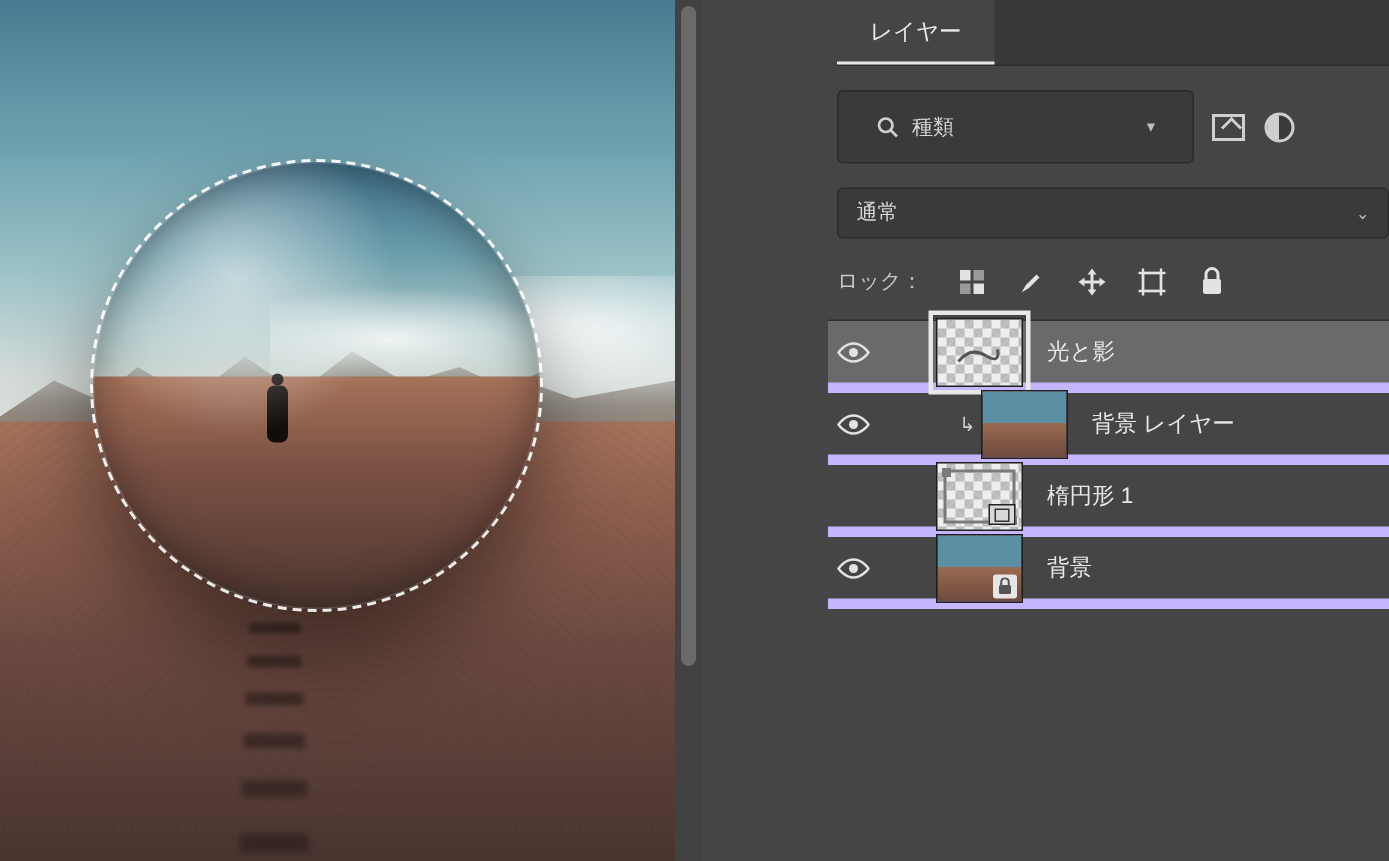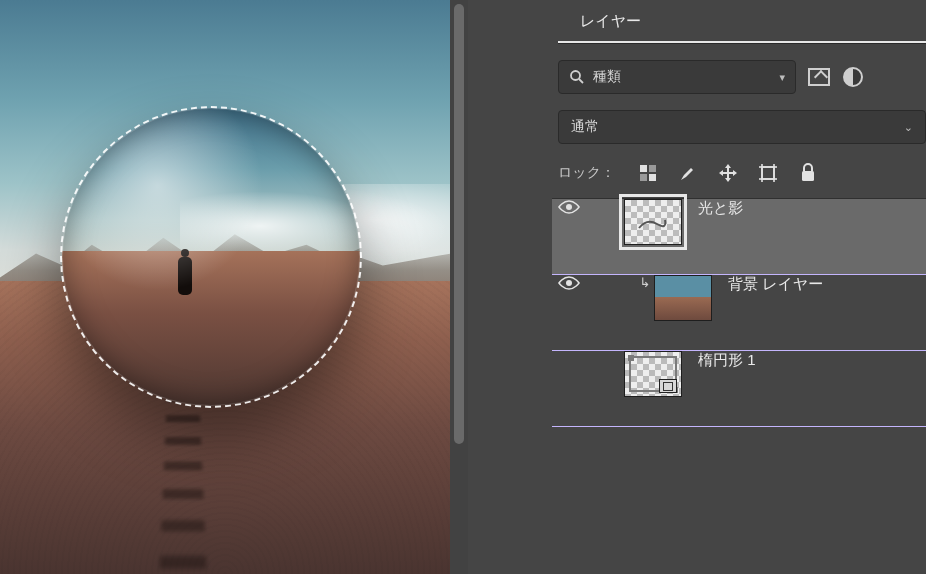--- a/index.html
+++ b/index.html
@@ -101,55 +101,54 @@
 }
 .panel {
   flex: 1; height: 100%;
   background: #454545;
   color:#d8d8d8;
   padding-left: 84px;
 }
 .tabs {
   display:flex; height:44px; border-bottom:1px solid #2b2b2b;
   margin-left: 6px;
-  flex-direction: column;
 }
 .tab {
   padding: 12px 22px 10px;
   color:#989898; font-size:15px;
   cursor:pointer;
 }
 .tab.active { background:#454545; color:#e8e8e8; border-bottom:2px solid #e8e8e8; }
 .tabs-bg{background:#383838;}
 .controls-row{
   display:flex; align-items:center; gap:12px;
   padding: 16px 0 10px 6px;
 }
 .filter-select{
-  flex:0 0 238px; height:34px;
+  flex:0 0 238px; height:49px;
   background:#3a3a3a; border:1px solid #2a2a2a; border-radius:4px;
-  display:flex; align-items:center; padding:0 10px; gap:8px;
+  display:flex; align-items:center; padding:0 25px; gap:8px;
 }
 .chev{margin-left:auto; font-size:11px; color:#bdbdbd;}
 .ico-img{width:22px;height:18px;border:2px solid #cfcfcf;position:relative;}
 .ico-img::after{content:"";position:absolute;right:2px;bottom:2px;width:8px;height:8px;border-left:2px solid #cfcfcf;border-top:2px solid #cfcfcf;transform:rotate(45deg);}
 .ico-adj{width:20px;height:20px;border-radius:50%;background:linear-gradient(90deg,#cfcfcf 50%,#3a3a3a 50%);border:2px solid #cfcfcf;}
 .blend-row{display:flex;align-items:center;padding:6px 0 14px 6px;gap:10px;}
 .blend-select{
   flex:0 0 368px;height:34px;background:#3a3a3a;border:1px solid #2a2a2a;border-radius:4px;
   display:flex;align-items:center;padding:0 12px;
 }
 .lock-row{display:flex;align-items:center;gap:22px;padding:4px 0 14px 6px;}
 .lock-label{color:#c8c8c8;}
 .lock-icons{display:flex;gap:18px;align-items:center;}
 .lk{width:22px;height:22px;display:flex;align-items:center;justify-content:center;color:#e2e2e2;}
 .layers{border-top:1px solid #303030;}
 .layer{
-  display:flex;align-items:flex-start;height:76px;
-  border-bottom:1px solid #c4b5fd;
+  display:flex;align-items:center;height:48px;
+  border-bottom:7px solid #c4b5fd;
   padding-left:4px;
 }
 .layer.selected{background:#6a6a6a;}
 .eye{width:40px;display:flex;justify-content:flex-start;padding-left:2px;}
 .indent{width:18px;display:flex;justify-content:center;color:#cfcfcf;font-size:13px;}
 .thumb{
   width:58px;height:46px;background:#666;
   border:1px solid #1e1e1e;position:relative;flex-shrink:0;
   margin-right:16px;
 }
@@ -317,15 +316,33 @@
     <div class="layer">
       <div class="eye"></div>
       <div style="width:28px"></div>
       <div class="thumb checker">
         <div class="shape-ind"></div>
         <div class="vect"></div>
       </div>
       <span class="layer-name underline">楕円形 1</span>
     </div>
 
+    <div class="layer">
+      <div class="eye">
+        <svg width="22" height="16" viewBox="0 0 22 16">
+            <path d="M11 2 C5 2 1 8 1 8 s4 6 10 6 10-6 10-6 S17 2 11 2z" fill="none" stroke="#e2e2e2" stroke-width="1.6"></path>
+            <circle cx="11" cy="8" r="3" fill="#e2e2e2"></circle>
+          </svg>
+      </div>
+      <div style="width:28px"></div>
+      <div class="thumb landscape">
+        <div class="lock-badge">
+          <svg width="10" height="12" viewBox="0 0 10 12">
+              <rect x="1" y="5" width="8" height="6" rx="1" fill="#555"></rect>
+              <path d="M2.5 5 V3 a2.5 2.5 0 0 1 5 0 V5" fill="none" stroke="#555" stroke-width="1.4"></path>
+            </svg>
+        </div>
+      </div>
+      <span class="layer-name">背景</span>
+    </div>
 
   </div>
 </div>
 
 </body></html>

